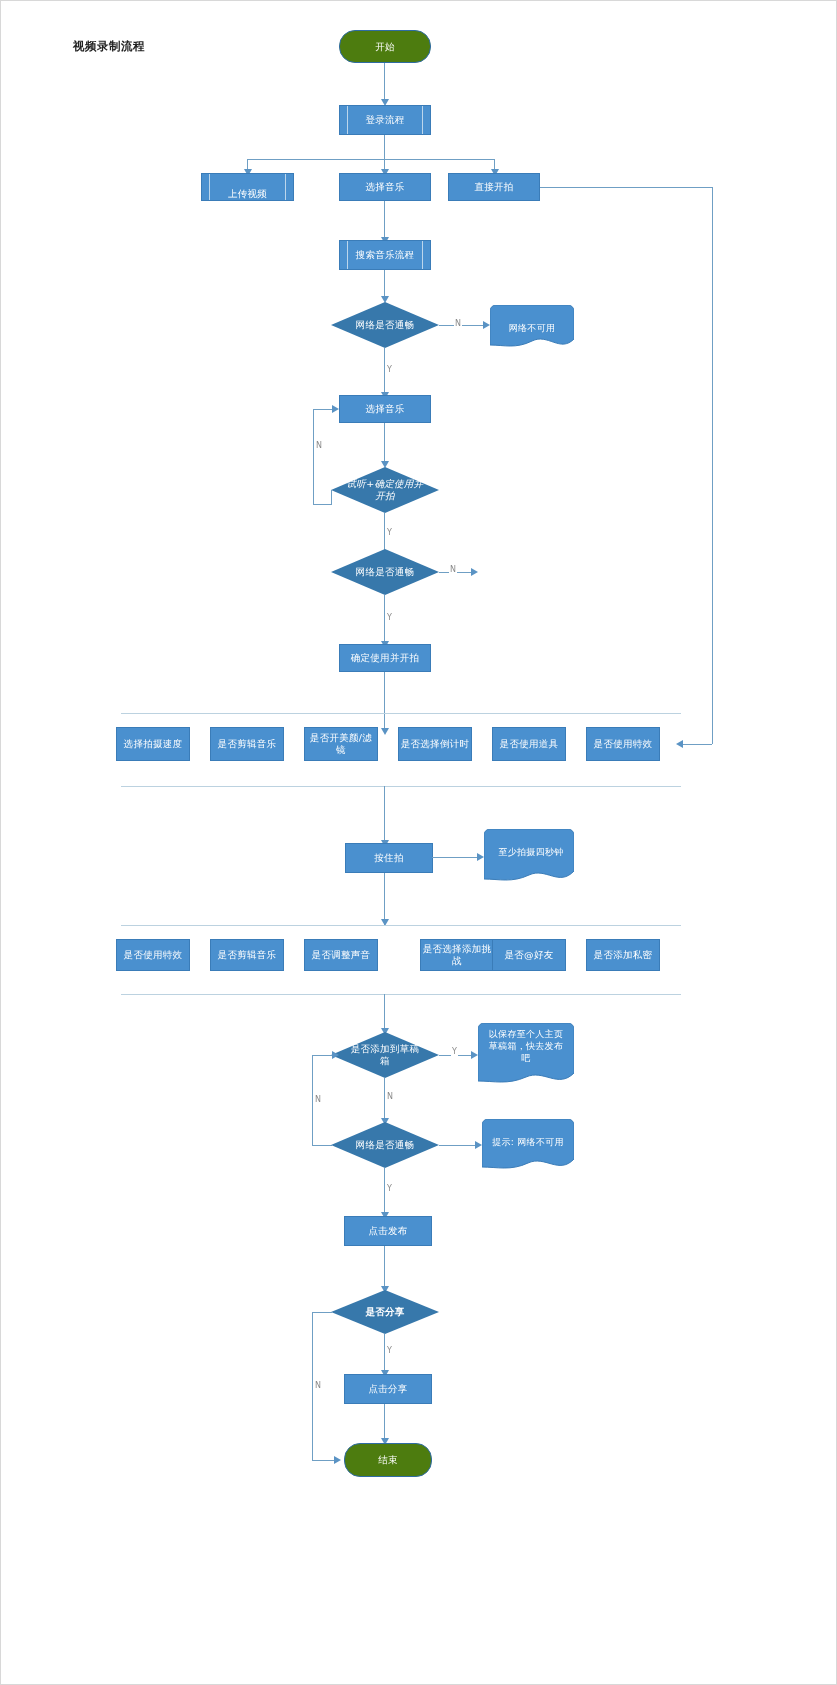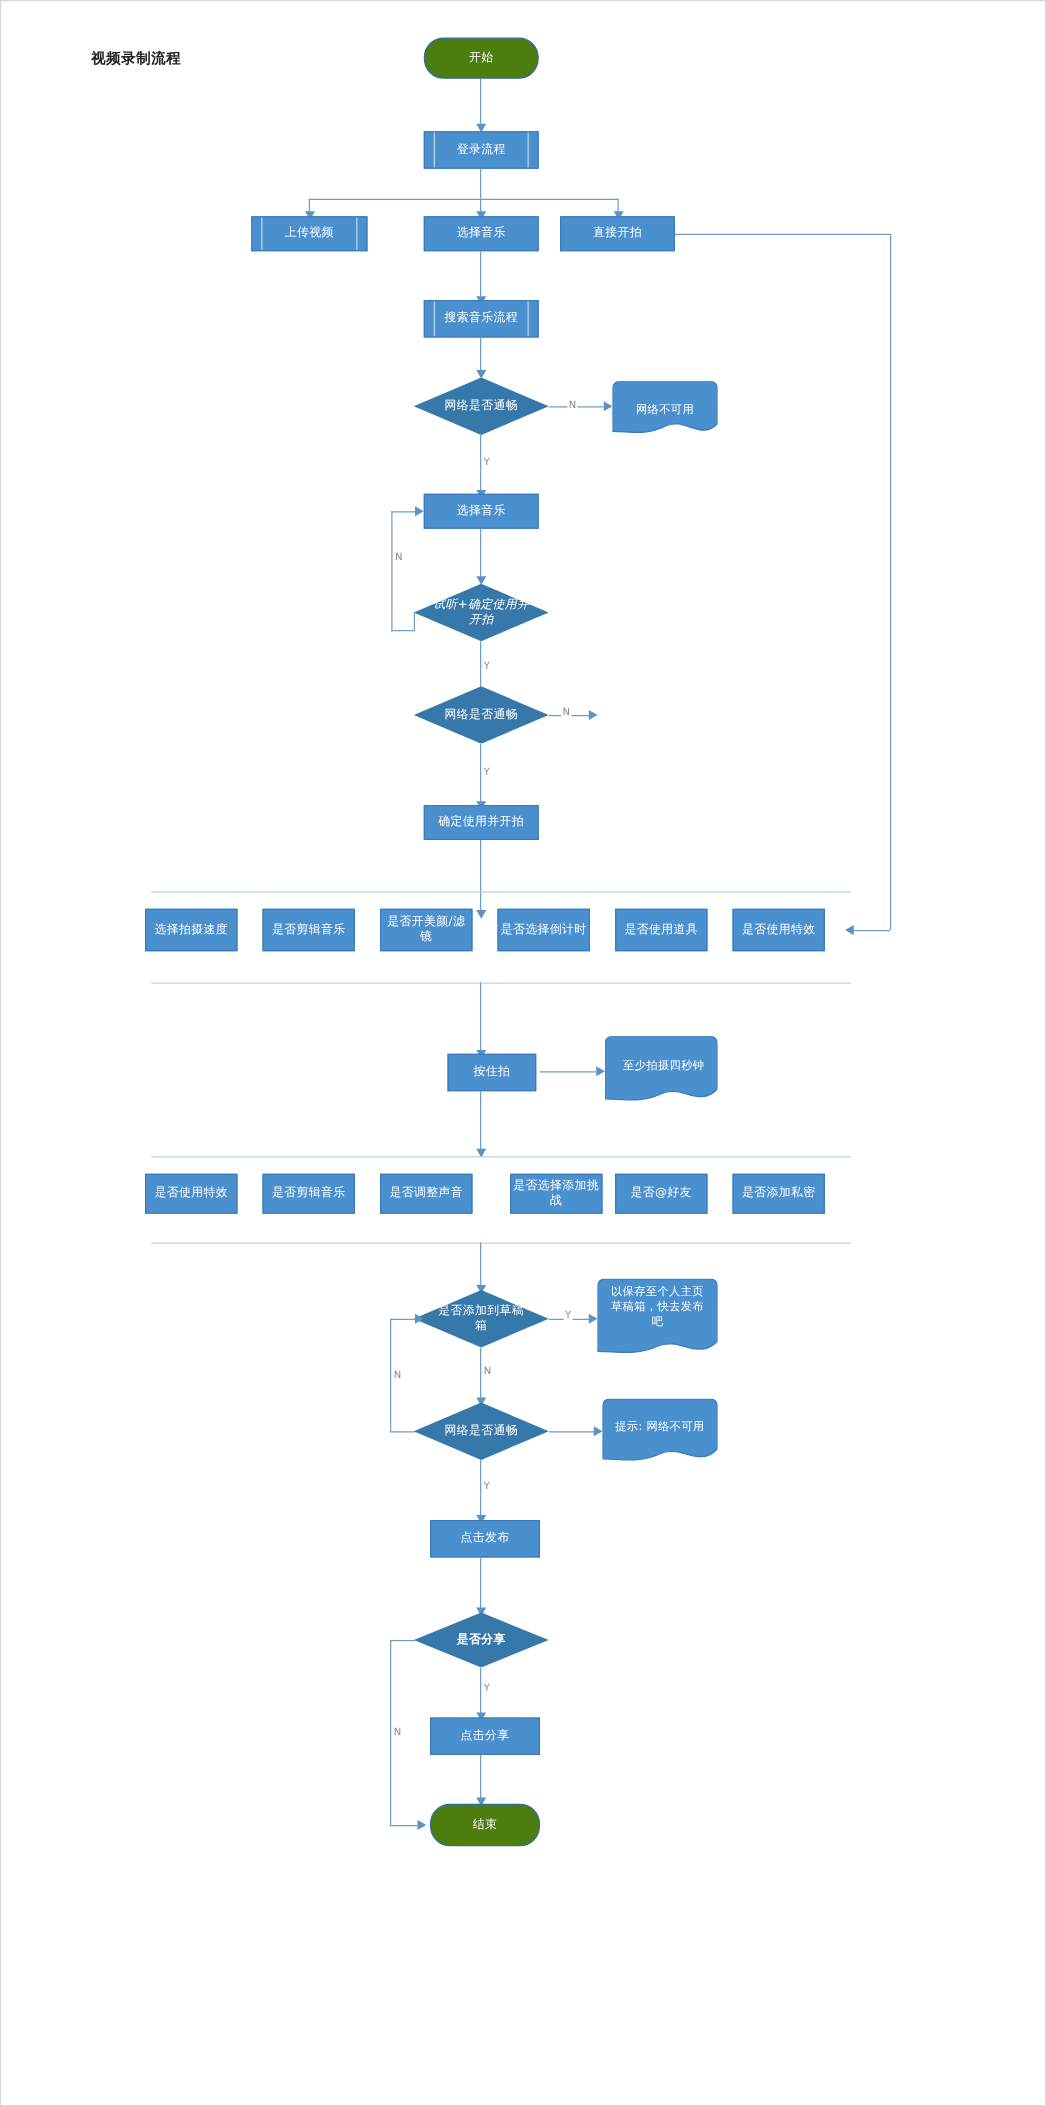--- a/index.html
+++ b/index.html
@@ -105,21 +105,21 @@
 
   <div class="ln lnv" style="left:383px;top:134px;height:24px;"></div>
   <div class="ln lnh" style="left:246px;top:158px;width:248px;"></div>
   <div class="ln lnv" style="left:246px;top:158px;height:14px;"></div>
   <div class="arrow arrow-down" style="left:243px;top:168px;"></div>
   <div class="ln lnv" style="left:383px;top:158px;height:14px;"></div>
   <div class="arrow arrow-down" style="left:380px;top:168px;"></div>
   <div class="ln lnv" style="left:493px;top:158px;height:14px;"></div>
   <div class="arrow arrow-down" style="left:490px;top:168px;"></div>
 
-  <div class="node subprocess" style="left:200px;top:172px;width:93px;height:28px;">
+  <div class="node subprocess" style="left:200px;top:172px;width:93px;height:28px;align-items:flex-end;">
     <span>上传视频</span>
   </div>
   <div class="node process" style="left:338px;top:172px;width:92px;height:28px;">
     <span>选择音乐</span>
   </div>
   <div class="node process" style="left:447px;top:172px;width:92px;height:28px;">
     <span>直接开拍</span>
   </div>
 
   <div class="ln lnh" style="left:539px;top:186px;width:172px;"></div>
@@ -214,21 +214,21 @@
   <div class="node chip" style="left:491px;top:726px;width:74px;height:34px;">
     <span>是否使用道具</span>
   </div>
   <div class="node chip" style="left:585px;top:726px;width:74px;height:34px;">
     <span>是否使用特效</span>
   </div>
 
   <div class="ln lnv" style="left:383px;top:785px;height:56px;"></div>
   <div class="arrow arrow-down" style="left:380px;top:839px;"></div>
 
-  <div class="node process" style="left:357px;top:842px;width:71px;height:30px;">
+  <div class="node process" style="left:344px;top:842px;width:88px;height:30px;">
     <span>按住拍</span>
   </div>
   <div class="ln lnh" style="left:431px;top:856px;width:45px;"></div>
   <div class="arrow arrow-right" style="left:476px;top:852px;"></div>
 
   <div class="node docshape" style="left:483px;top:828px;width:94px;height:56px;font-family:Liberation Mono, monospace;">
     <svg width="90" height="56" viewBox="0 0 90 56">
       <path d="M6,0 H84 a6,6 0 0 1 6,6 V42 C75,58 62,38 45,46 C28,54 15,50 0,50 V6 a6,6 0 0 1 6,-6 Z" fill="#4a90cf" stroke="#3a7cb8" stroke-width="1"></path>
     </svg>
     <div class="dtxt" style="margin-bottom:8px;">至少拍摄四秒钟</div>
@@ -242,21 +242,21 @@
 
   <div class="node chip" style="left:115px;top:938px;width:74px;height:32px;">
     <span>是否使用特效</span>
   </div>
   <div class="node chip" style="left:209px;top:938px;width:74px;height:32px;">
     <span>是否剪辑音乐</span>
   </div>
   <div class="node chip" style="left:303px;top:938px;width:74px;height:32px;">
     <span>是否调整声音</span>
   </div>
-  <div class="node chip" style="left:407px;top:938px;width:74px;height:32px;">
+  <div class="node chip" style="left:419px;top:938px;width:74px;height:32px;">
     <span>是否选择添加挑战</span>
   </div>
   <div class="node chip" style="left:491px;top:938px;width:74px;height:32px;">
     <span>是否@好友</span>
   </div>
   <div class="node chip" style="left:585px;top:938px;width:74px;height:32px;">
     <span>是否添加私密</span>
   </div>
 
   <div class="ln lnv" style="left:383px;top:993px;height:36px;"></div>

